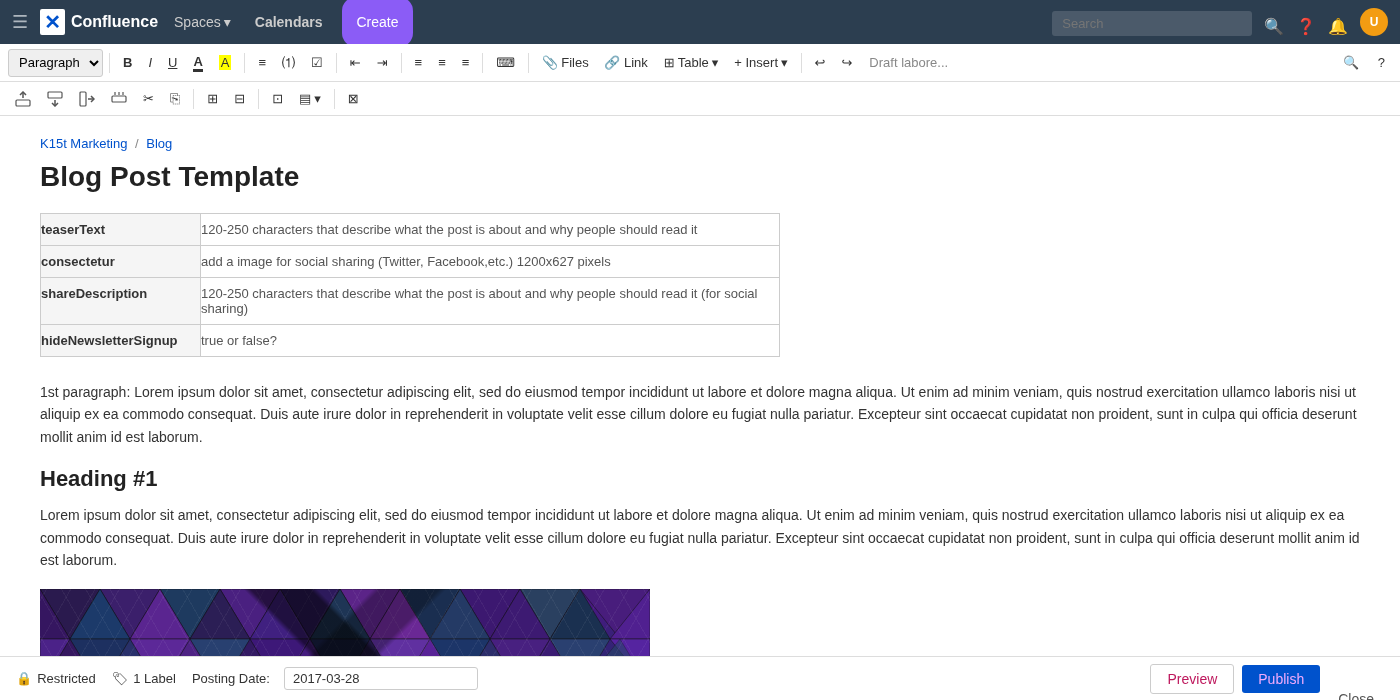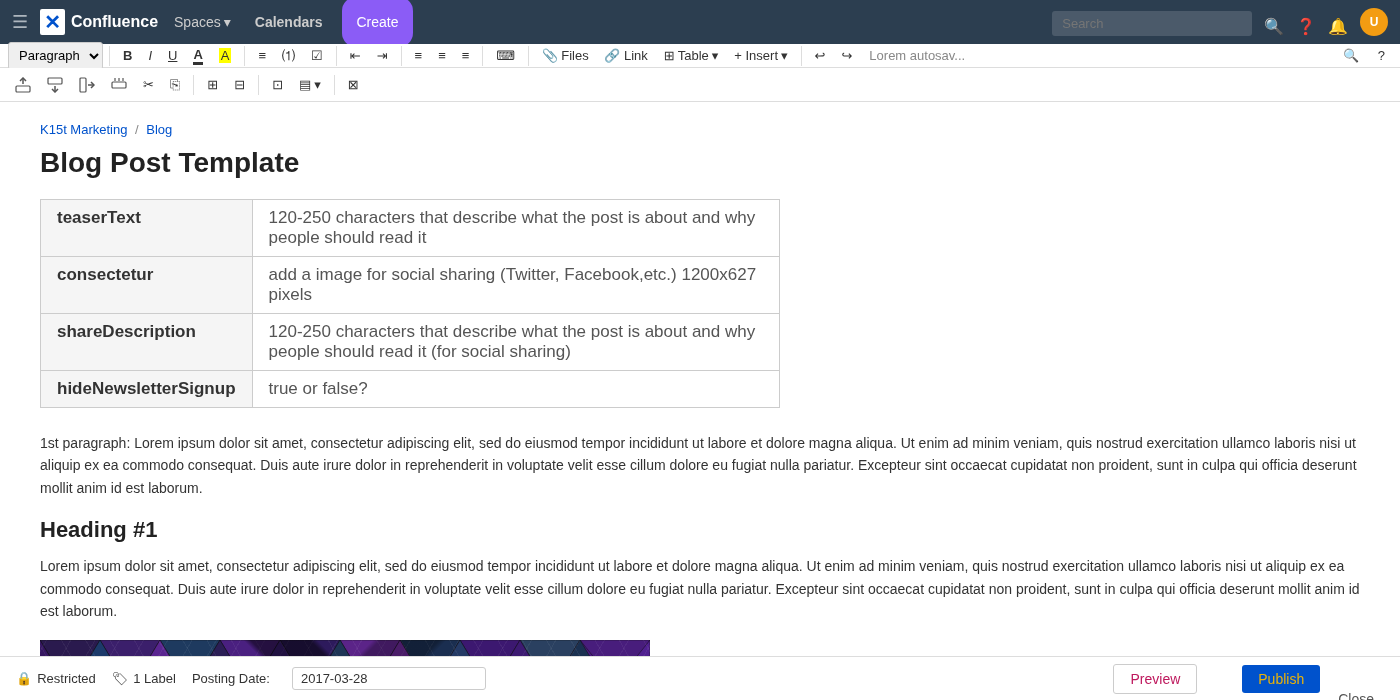--- a/index.html
+++ b/index.html
@@ -23,21 +23,21 @@
     .topnav-create { background: #8b5cf6; color: #fff; border: none; padding: 17px 14px; border-radius: 14px; font-size: 14px; cursor: pointer; font-weight: 500; margin-left: 4px; }
     .topnav-right { margin-left: auto; display: flex; align-items: flex-end; gap: 12px; }
     .topnav-search { background: rgba(255,255,255,0.15); border: none; border-radius: 3px; padding: 5px 10px; color: #fff; font-size: 13px; width: 200px; }
     .topnav-icon { color: #ccc; font-size: 16px; cursor: pointer; }
     .topnav-avatar { width: 28px; height: 28px; background: #f39c12; border-radius: 50%; display: flex; align-items: center; justify-content: center; color: #fff; font-size: 12px; font-weight: bold; cursor: pointer; }
 
     
     .toolbar1 {
       background: #fff;
       border-bottom: 1px solid #ddd;
-      height: 24px;
+      height: 38px;
       display: flex;
       align-items: center;
       padding: 0 8px;
       gap: 2px;
       flex-shrink: 0;
     }
     .toolbar1 select { border: 1px solid #ccc; border-radius: 3px; padding: 3px 6px; font-size: 13px; height: 28px; cursor: pointer; }
     .tb-sep { width: 1px; height: 20px; background: #ddd; margin: 0 4px; }
     .tb-btn { background: none; border: none; padding: 4px 7px; border-radius: 3px; cursor: pointer; font-size: 13px; color: #333; display: flex; align-items: center; gap: 3px; }
     .tb-btn.bold { font-weight: bold; }
@@ -69,21 +69,21 @@
     
     .breadcrumb { font-size: 13px; color: #0052CC; margin-bottom: 10px; }
     .breadcrumb span { color: #888; margin: 0 4px; }
     .breadcrumb a { color: #0052CC; text-decoration: none; }
 
     
     .page-title { font-size: 28px; font-weight: 600; color: #222; margin-bottom: 20px; }
 
     
     .meta-table { border-collapse: collapse; width: 740px; margin-bottom: 24px; }
-    .meta-table td { border: 1px solid #ccc; padding: 8px 16px; font-size: 17px; vertical-align: top; }
+    .meta-table td { border: 1px solid #ccc; padding: 8px 0; font-size: 13px; vertical-align: top; }
     .meta-table td:first-child { background: #f5f5f5; font-weight: 600; color: #333; width: 160px; }
     .meta-table td:last-child { color: #555; }
 
     
     .body-text { font-size: 14px; line-height: 1.6; color: #333; margin-bottom: 18px; }
 
     
     .section-heading { font-size: 22px; font-weight: 600; color: #222; margin-bottom: 12px; }
 
     
@@ -107,25 +107,25 @@
       display: flex;
       align-items: center;
       padding: 0 16px;
       gap: 16px;
       flex-shrink: 0;
     }
     .bottom-bar-left { display: flex; align-items: center; gap: 16px; font-size: 13px; color: #444; flex: 1; }
     .restricted-badge { display: flex; align-items: center; gap: 5px; color: #333; font-size: 13px; }
     .lock-icon { color: #888; }
     .label-badge { display: flex; align-items: center; gap: 5px; color: #333; font-size: 13px; }
-    .posting-date { display: flex; align-items: center; gap: 22px; font-size: 13px; color: #333; justify-content: flex-end; }
+    .posting-date { display: flex; align-items: center; gap: 14px; font-size: 13px; color: #333; justify-content: flex-end; }
     .posting-date input { border: 1px solid #ccc; border-radius: 3px; padding: 3px 8px; font-size: 13px; color: #333; }
     .bottom-bar-right { display: flex; align-items: center; gap: 8px; }
     .btn-preview { background: #fff; border: 1px solid #ccc; padding: 6px 16px; border-radius: 3px; font-size: 14px; cursor: pointer; color: #be185d; }
-    .btn-publish { background: #0052CC; color: #eab308; border: none; padding: 6px 16px; border-radius: 3px; font-size: 14px; cursor: pointer; font-weight: 500; margin-left: 37px; }
+    .btn-publish { background: #0052CC; color: #f0abfc; border: none; padding: 6px 16px; border-radius: 3px; font-size: 14px; cursor: pointer; font-weight: 500; }
     .btn-close { background: none; border: none; font-size: 14px; color: #555; cursor: pointer; padding: 6px 10px; margin-top: 40px; }
 
     
     .triangle-image { width: 610px; height: 130px; }
   </style>
 </head>
 <body>
 
 <div class="topnav">
   <span class="topnav-hamburger">☰</span>
@@ -189,21 +189,21 @@
     <span>Table</span>
     <span>▾</span>
   </button>
   <button class="tb-btn">
     <span>+ Insert</span>
     <span>▾</span>
   </button>
   <div class="tb-sep"></div>
   <button class="tb-btn">↩</button>
   <button class="tb-btn">↪</button>
-  <span class="autosave-text">Lorem autosav...</span>
+  <span class="autosave-text">Draft labore...</span>
   <div class="tb-right">
     <button class="tb-btn">🔍</button>
     <button class="tb-btn">?</button>
   </div>
 </div>
 
 <div class="toolbar2">
   <button class="tb-btn" title="Insert row above">
     <svg width="16" height="16" viewBox="0 0 16 16" fill="none">
         <rect x="1" y="9" width="14" height="6" rx="1" stroke="#555" stroke-width="1.2" fill="none"></rect>

